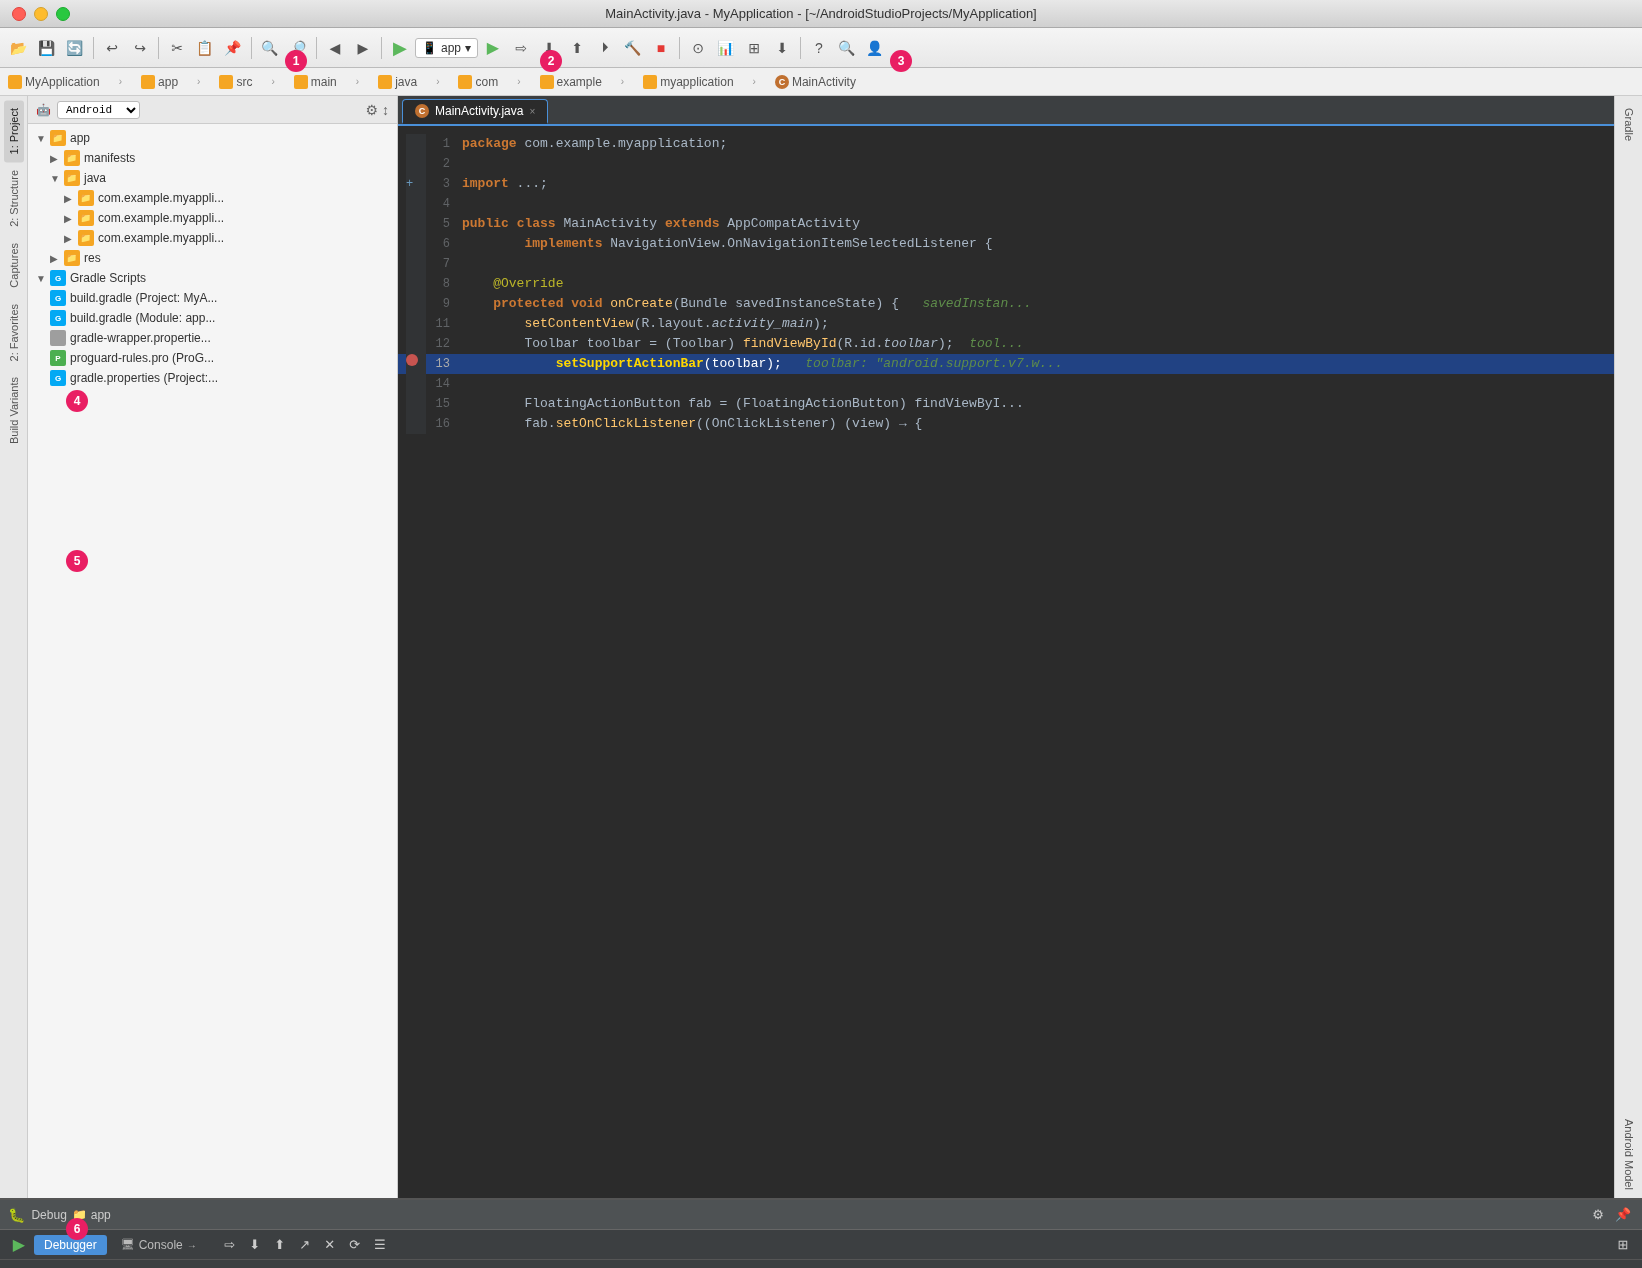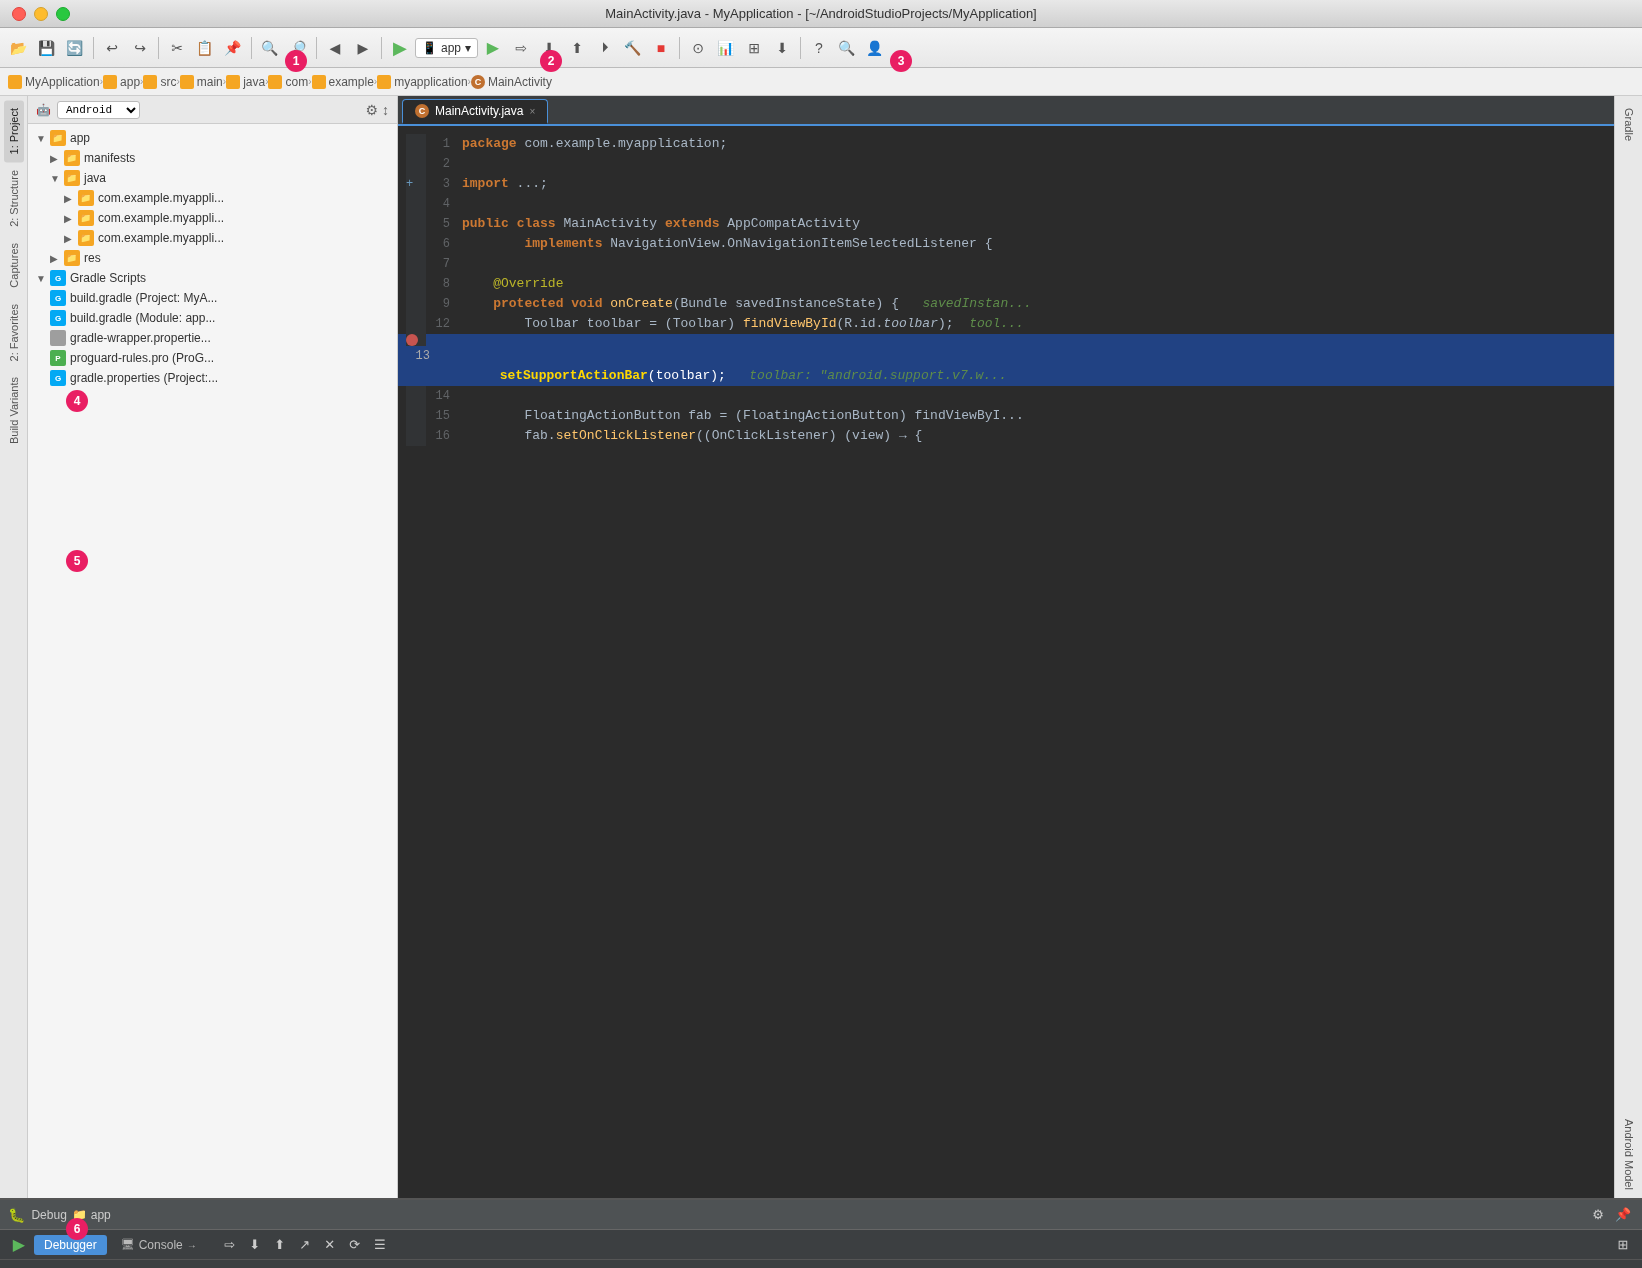--- a/index.html
+++ b/index.html
@@ -44,21 +44,21 @@
     .app-dropdown { background: #fff; border: 1px solid #bbb; border-radius: 3px; padding: 2px 6px; font-size: 12px; display: flex; align-items: center; gap: 4px; cursor: pointer; }
     
     
     .breadcrumb {
       height: 28px;
       background: #f0f0f0;
       border-bottom: 1px solid #ccc;
       display: flex;
       align-items: center;
       padding: 0 8px;
-      gap: 0;
+      gap: 19px;
       font-size: 12px;
       color: #555;
     }
     .breadcrumb-item { display: flex; align-items: center; gap: 3px; color: #555; }
     .breadcrumb-sep { color: #999; font-size: 10px; }
     .bc-icon { width: 14px; height: 14px; border-radius: 2px; }
     .bc-folder { background: #f5a623; }
     
     
     .left-sidebar-tabs {
@@ -171,21 +171,21 @@
       padding: 8px 0;
       overflow: auto;
       position: relative;
     }
     .code-line {
       display: flex;
       padding: 0 8px;
       min-height: 20px;
       line-height: 20px;
     }
-    .code-line.highlighted { background: #214283; flex-direction: column; }
+    .code-line.highlighted { background: #214283; }
     .line-num {
       width: 36px;
       color: #606366;
       text-align: right;
       padding-right: 12px;
       flex-shrink: 0;
       font-size: 12px;
       user-select: none;
     }
     .code-content { flex: 1; white-space: pre; }
@@ -543,20 +543,25 @@
         <div class="code-content">    <span class="ann">@Override</span></div>
       </div>
 
       <div class="code-line">
         <div class="editor-gutter"></div>
         <div class="line-num">9</div>
         <div class="code-content">    <span class="kw">protected</span> <span class="kw">void</span> <span class="fn">onCreate</span>(<span class="cls">Bundle</span> savedInstanceState) {   <span class="var-hint">savedInstan...</span></div>
       </div>
 
 
+      <div class="code-line">
+        <div class="editor-gutter"></div>
+        <div class="line-num">11</div>
+        <div class="code-content">        <span class="fn">setContentView</span>(<span class="cls">R</span>.layout.<span style="font-style:italic;color:#a9b7c6;">activity_main</span>);</div>
+      </div>
 
       <div class="code-line">
         <div class="editor-gutter"></div>
         <div class="line-num">12</div>
         <div class="code-content">        <span class="cls">Toolbar</span> toolbar = (<span class="cls">Toolbar</span>) <span class="fn">findViewById</span>(<span class="cls">R</span>.id.<span style="font-style:italic;color:#a9b7c6;">toolbar</span>);  <span class="var-hint">tool...</span></div>
       </div>
 
       <div class="code-line highlighted">
         <div class="editor-gutter">
           <div class="breakpoint-dot"></div>

